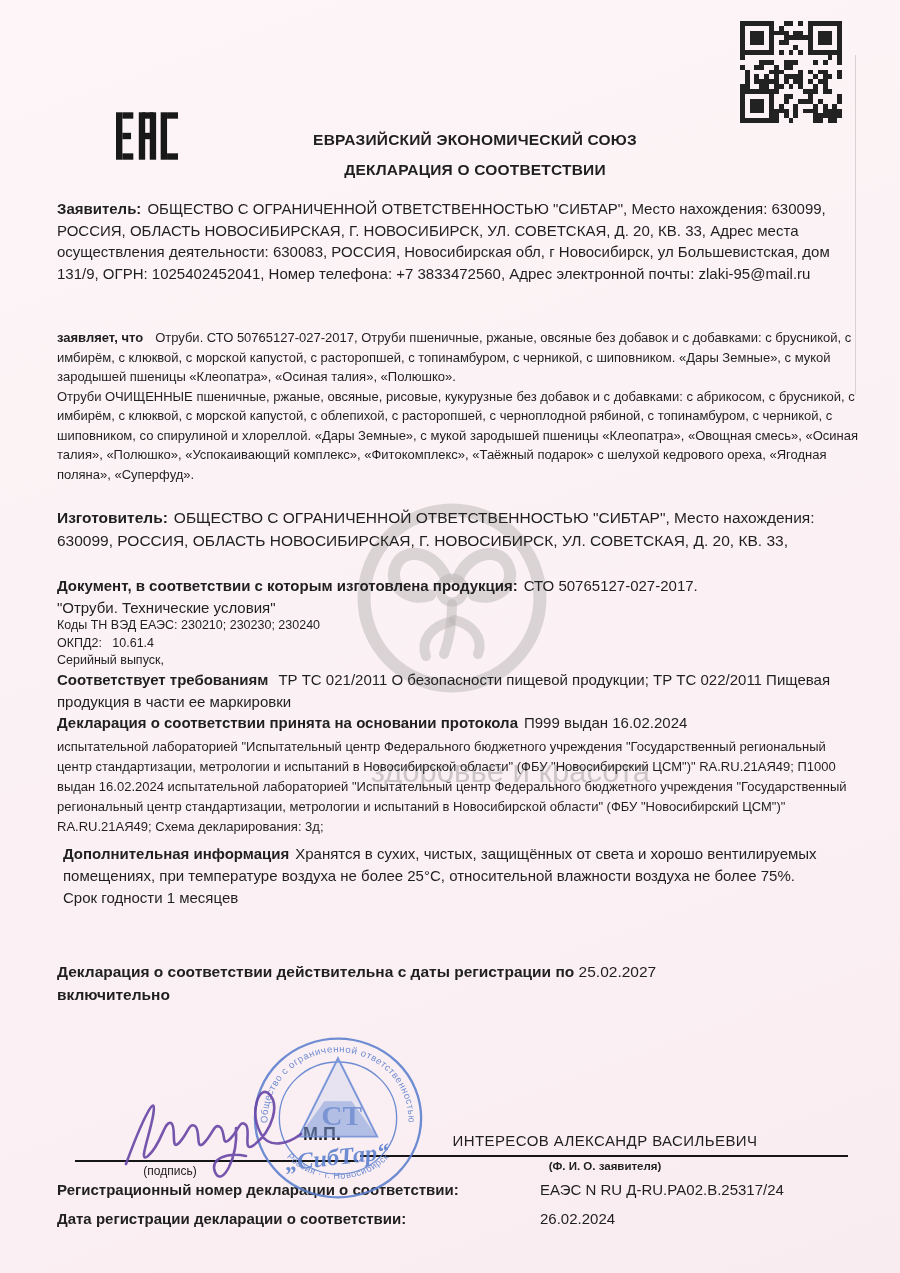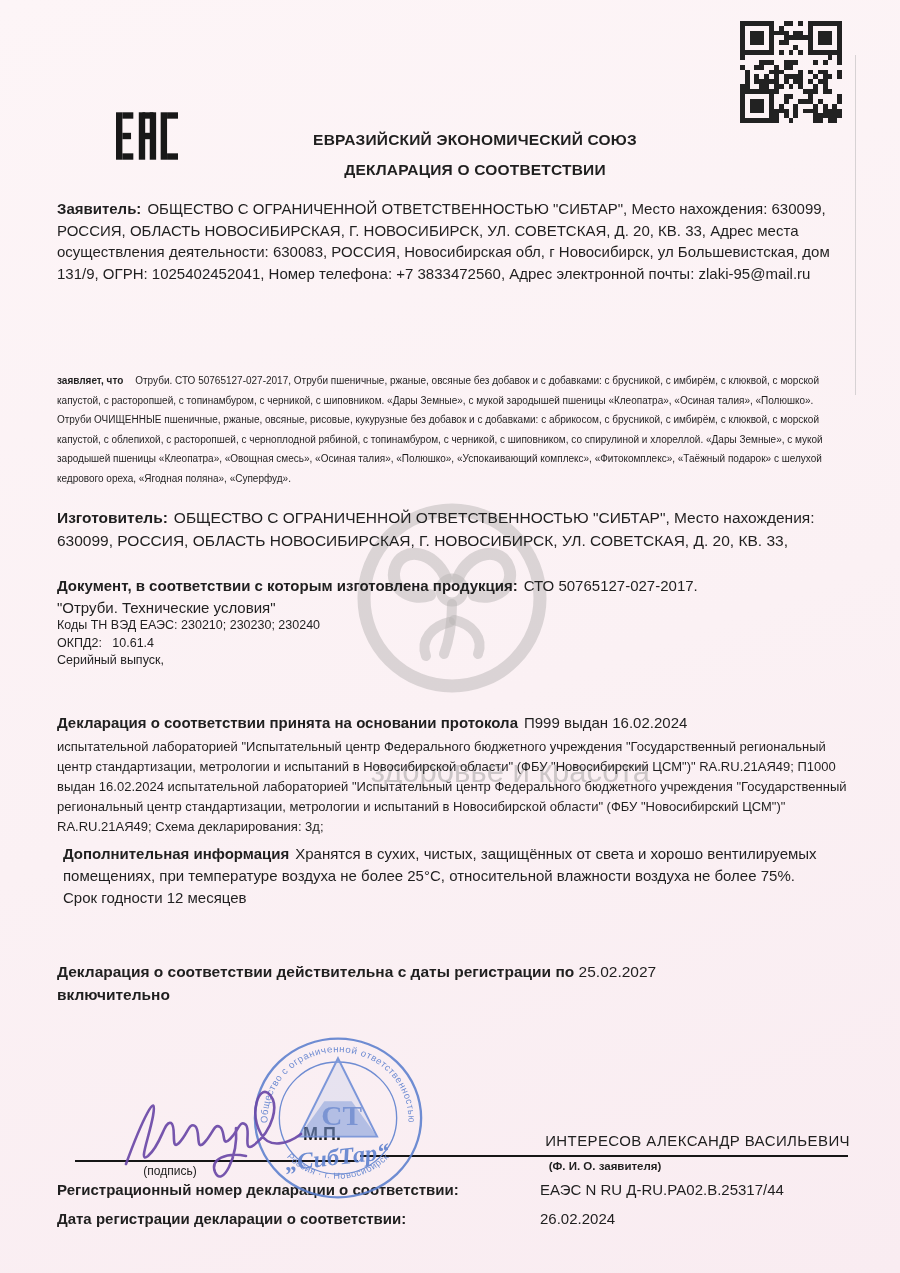--- a/index.html
+++ b/index.html
@@ -7,42 +7,42 @@
     position:relative; width:900px; height:1273px; overflow:hidden;
     background:linear-gradient(160deg,#fdf5f7 0%,#fbf1f4 55%,#f9ecf1 100%);
     font-family:"Liberation Sans",sans-serif; color:#1f1f1f;
   }
   .abs{position:absolute;}
   b{font-weight:bold;}
   
   .hdr{left:90px; width:770px; text-align:center; font-weight:bold; font-size:15.5px; letter-spacing:.2px;}
   
   .para{left:57px; width:798px; font-size:15px; line-height:21.5px;}
-  .declares{font-size:10px; line-height:19.5px; width:802px;margin-top:43px;}
+  .declares{font-size:13px; line-height:19.5px; width:802px;}
   .manuf{font-size:15.5px; line-height:22.5px; width:780px;}
   .codes{font-size:12.5px; line-height:17.6px;}
   .basis-label{font-size:15px; line-height:21px;}
   .basis-details{font-size:13px; line-height:20px; width:800px;}
   .addl{font-size:15px; line-height:22px;}
   .validity{font-size:15.5px; line-height:23px; font-weight:bold;}
   .validity .plain{font-weight:normal;}
   .lead{margin-right:6px;}
   
   .wm-brand{left:140px; width:580px; top:688px; text-align:center;
     font-size:88px; font-weight:bold; color:rgba(152,149,150,.48); letter-spacing:-2px; z-index:1;}
   .wm-tag{left:240px; width:410px; top:754px; text-align:right;
     font-size:31px; color:rgba(158,155,156,.5); z-index:1;}
   .wm-logo{z-index:1;}
   .content{z-index:2;}
   
   .rule{background:#161616; height:2px; z-index:2;}
   .cap{font-size:12px; color:#222;}
   .fio-cap{font-size:11.5px; font-weight:bold; text-align:center;}
   .mp{font-weight:bold; font-size:18px;}
-  .name-line{font-size:15px; letter-spacing:.4px; text-align:right;}
+  .name-line{font-size:15px; letter-spacing:.4px; text-align:center;}
   .reg-label{font-weight:bold; font-size:15px;}
   .reg-value{font-size:15px;}
   .scan-line{width:1px; background:#d7d2d4;}
 </style>
 </head>
 <body>
 
 <div class="page">
 
   <svg class="abs wm-logo" style="left:352px; top:498px;" width="200" height="200" viewBox="0 0 200 200" fill="none" stroke="#b9b6b6" stroke-opacity="0.5" stroke-linecap="round">
@@ -325,29 +325,32 @@
     <b class="lead">Документ, в соответствии с которым изготовлена продукция:</b><span>СТО 50765127-027-2017.</span>
     <div>"Отруби. Технические условия"</div>
   </div>
 
   <div class="abs para codes content" style="top:617px;">
     <div>Коды ТН ВЭД ЕАЭС: 230210; 230230; 230240</div>
     <div style="white-space:pre;">ОКПД2:   10.61.4</div>
     <div>Серийный выпуск,</div>
   </div>
 
+  <div class="abs para content" style="top:669px; line-height:22px;">
+    <b class="lead" style="margin-right:10px;">Соответствует требованиям</b><span>ТР ТС 021/2011 О безопасности пищевой продукции; ТР ТС 022/2011 Пищевая продукция в части ее маркировки</span>
+  </div>
 
   <div class="abs para content" style="top:712px;">
     <span class="basis-label"><b class="lead">Декларация о соответствии принята на основании протокола</b><span>П999 выдан 16.02.2024</span></span>
     <div class="basis-details" style="margin-top:3px;">испытательной лабораторией "Испытательный центр Федерального бюджетного учреждения "Государственный региональный центр стандартизации, метрологии и испытаний в Новосибирской области" (ФБУ "Новосибирский ЦСМ")" RA.RU.21АЯ49; П1000 выдан 16.02.2024  испытательной лабораторией "Испытательный центр Федерального бюджетного учреждения "Государственный региональный центр стандартизации, метрологии и испытаний в Новосибирской области" (ФБУ "Новосибирский ЦСМ")" RA.RU.21АЯ49; Схема декларирования: 3д;</div>
   </div>
 
   <div class="abs para addl content" style="top:843px;margin-left:6px;">
     <b class="lead">Дополнительная информация</b><span>Хранятся в сухих, чистых, защищённых от света и хорошо вентилируемых помещениях, при температуре воздуха не более 25°С, относительной влажности воздуха не более 75%.</span>
-    <div>Срок годности 12 месяцев</div>
+    <div>Срок годности 1 месяцев</div>
   </div>
 
   <div class="abs para validity content" style="top:960px;">
     <span>Декларация о соответствии действительна с даты регистрации по</span>
     <span class="plain">25.02.2027</span>
     <div>включительно</div>
   </div>
 
   <svg class="abs" style="left:118px; top:1062px; z-index:4;" width="190" height="130" viewBox="0 0 190 130" fill="none" stroke="#6b49a8" stroke-width="2.6" stroke-linecap="round" opacity="0.92">
     <path d="M8,102 C24,58 40,26 35,54 C31,76 20,102 30,94 C44,82 46,58 53,61 C59,64 52,90 61,81 C70,72 71,60 77,64 C83,68 77,90 86,81 C95,72 96,61 102,65 C108,69 103,86 112,77 C121,68 122,57 128,63 C133,69 124,92 136,83 C154,69 163,42 150,31 C141,24 131,50 143,72 C151,87 170,82 183,72"></path>
@@ -379,17 +382,17 @@
 
   <div class="abs name-line content" style="left:360px; top:1132px; width:490px;">ИНТЕРЕСОВ АЛЕКСАНДР ВАСИЛЬЕВИЧ</div>
 
   <div class="abs rule" style="left:75px; top:1160px; width:283px;"></div>
   <div class="abs rule" style="left:360px; top:1155px; width:488px;"></div>
 
   <div class="abs cap content" style="left:110px; top:1164px; width:120px; text-align:center;">(подпись)</div>
   <div class="abs fio-cap content" style="left:360px; top:1160px; width:490px;">(Ф. И. О. заявителя)</div>
 
   <div class="abs reg-label content" style="left:57px; top:1181px;">Регистрационный номер декларации о соответствии:</div>
-  <div class="abs reg-value content" style="left:540px; top:1181px;">ЕАЭС N RU Д-RU.РА02.В.25317/44</div>
+  <div class="abs reg-value content" style="left:540px; top:1181px;">ЕАЭС N RU Д-RU.РА02.В.25317/24</div>
   <div class="abs reg-label content" style="left:57px; top:1210px;">Дата регистрации декларации о соответствии:</div>
   <div class="abs reg-value content" style="left:540px; top:1210px;">26.02.2024</div>
 
 </div>
 
 </body></html>

